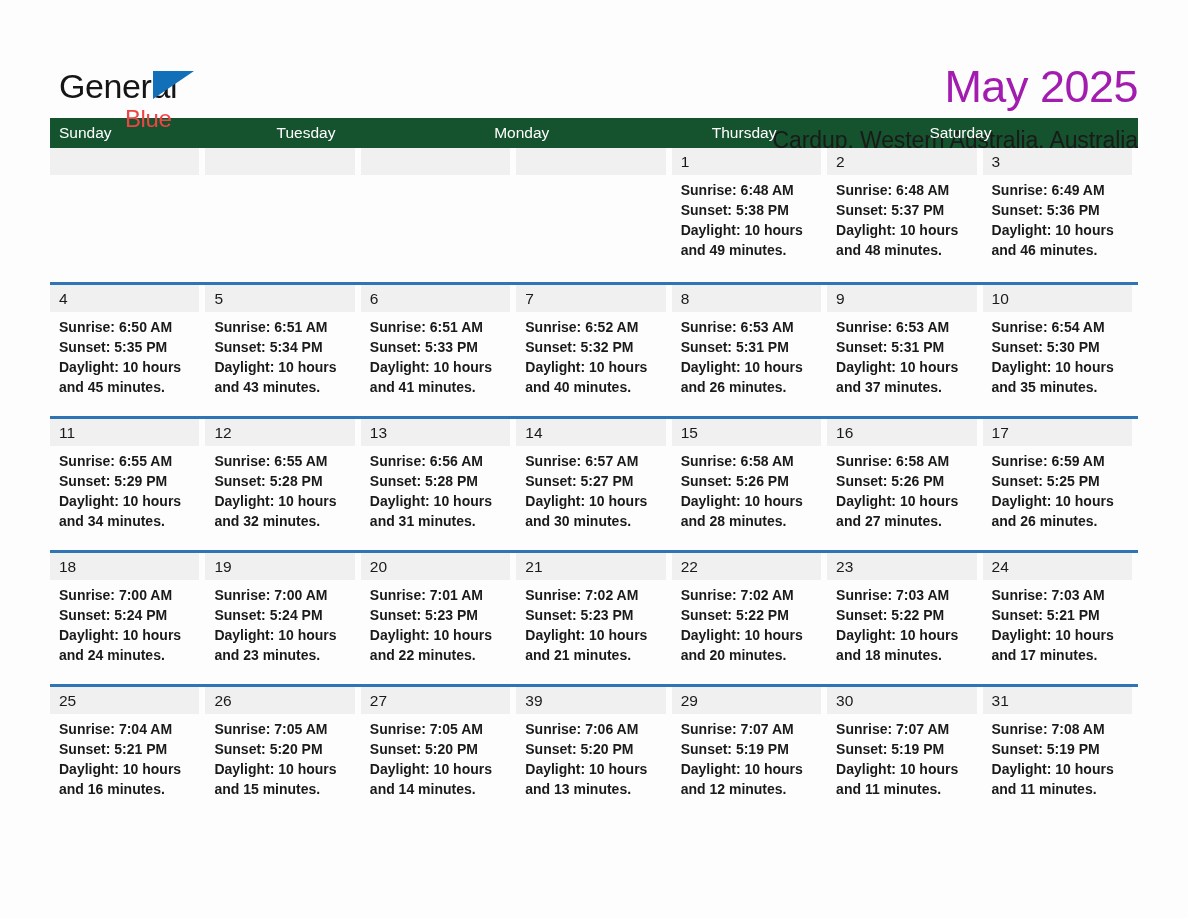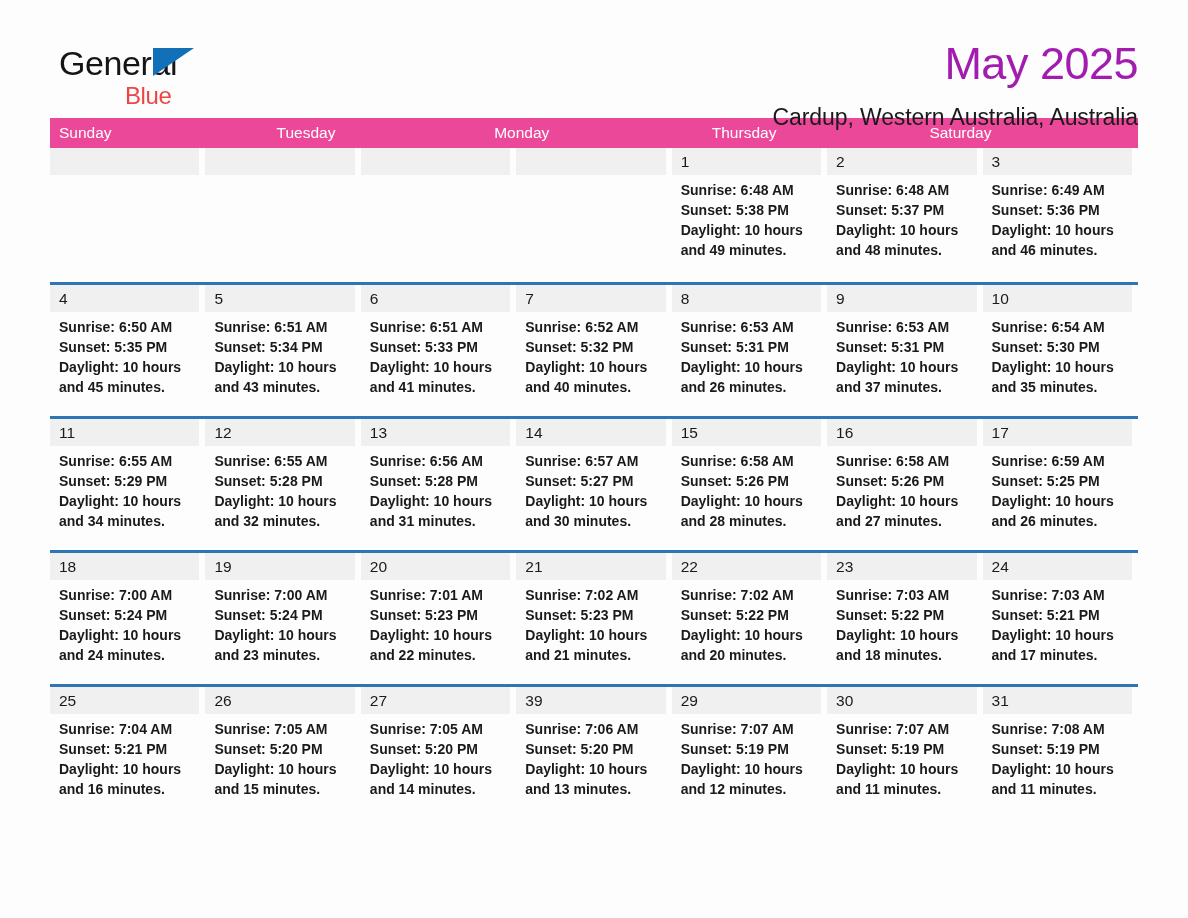--- a/index.html
+++ b/index.html
@@ -20,21 +20,21 @@
     height: 918px;
     box-sizing: border-box;
     padding: 0 50px;
   }
 
   
   .masthead {
     display: flex;
     align-items: flex-start;
     justify-content: space-between;
-    padding-top: 36px;
+    padding-top: 59px;
     height: 105px;
     box-sizing: border-box;
   }
   .logo {
     position: relative;
     width: 260px;
     height: 80px;
     user-select: none;
   }
   .logo-general {
@@ -87,21 +87,21 @@
     letter-spacing: -0.1px;
   }
 
   
   .calendar {
     margin-top: 13px;
     width: 1088px;
   }
   .weekday-row {
     display: flex;
-    background: #ec4899;
+    background: #14532d;
     height: 30px;
   }
   .weekday-cell {
     flex: 1 1 0;
     color: #ffffff;
     font-size: 15.5px;
     line-height: 30px;
     padding-left: 9px;
     box-sizing: border-box;
     white-space: nowrap;

